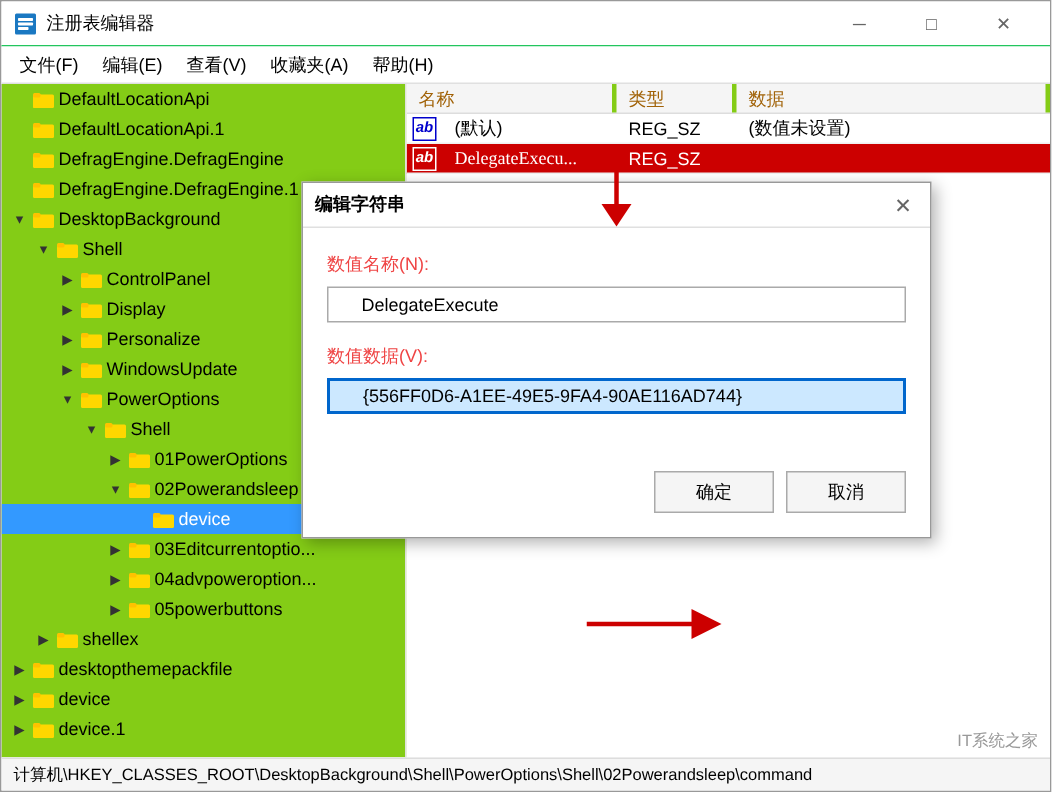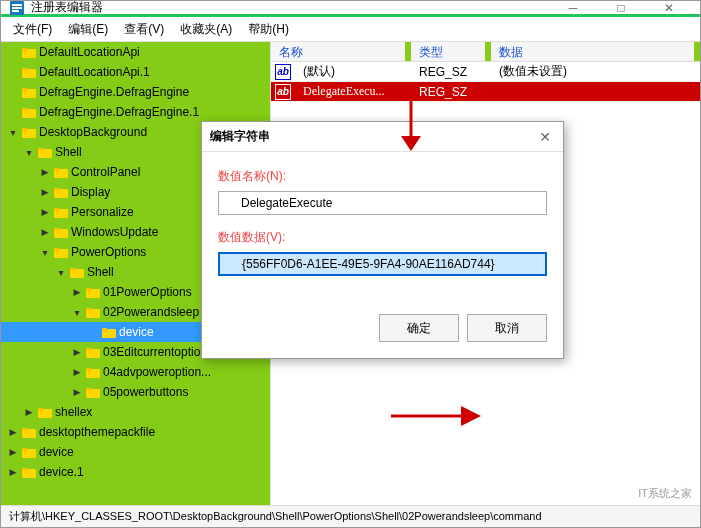--- a/index.html
+++ b/index.html
@@ -19,26 +19,26 @@
       border: 1px solid #999;
       background: #fff;
       display: flex;
       flex-direction: column;
       position: relative;
     }
 
     
     .title-bar {
       background: #fff;
-      height: 16px;
+      height: 30px;
       display: flex;
       align-items: center;
       justify-content: space-between;
       padding: 0 8px;
-      border-bottom: 3px solid #22c55e;
+      border-bottom: 1px solid #22c55e;
       flex-shrink: 0;
       gap: 48px;
     }
     .title-bar-left {
       display: flex;
       align-items: center;
       gap: 6px;
     }
     .title-icon {
       width: 16px;
@@ -148,22 +148,22 @@
     .right-header {
       display: flex;
       height: 20px;
       background: #f5f5f5;
       border-bottom: 1px solid #ddd;
       flex-shrink: 0;
     }
     .col-header {
       font-size: 12px;
       padding: 2px 8px;
-      color: #1d4ed8;
-      border-right: 6px solid #84cc16;
+      color: #a16207;
+      border-right: 3px solid #84cc16;
     }
     .col-name { width: 140px; }
     .col-type { width: 80px; }
     .col-data { flex: 1; }
 
     .right-content {
       flex: 1;
       overflow-y: auto;
     }
     .reg-row {
@@ -204,21 +204,21 @@
       display: flex;
       align-items: center;
       padding: 0 8px;
       font-size: 11px;
       color: #000;
       flex-shrink: 0;
     }
 
     
     .dialog {
-      width: 363px;
+      width: 420px;
       background: #fff;
       border: 1px solid #999;
       box-shadow: 3px 3px 10px rgba(0,0,0,0.3);
       position: absolute;
       top: 120px;
       left: 200px;
     }
     .dialog-title-bar {
       background: #fff;
       height: 30px;

